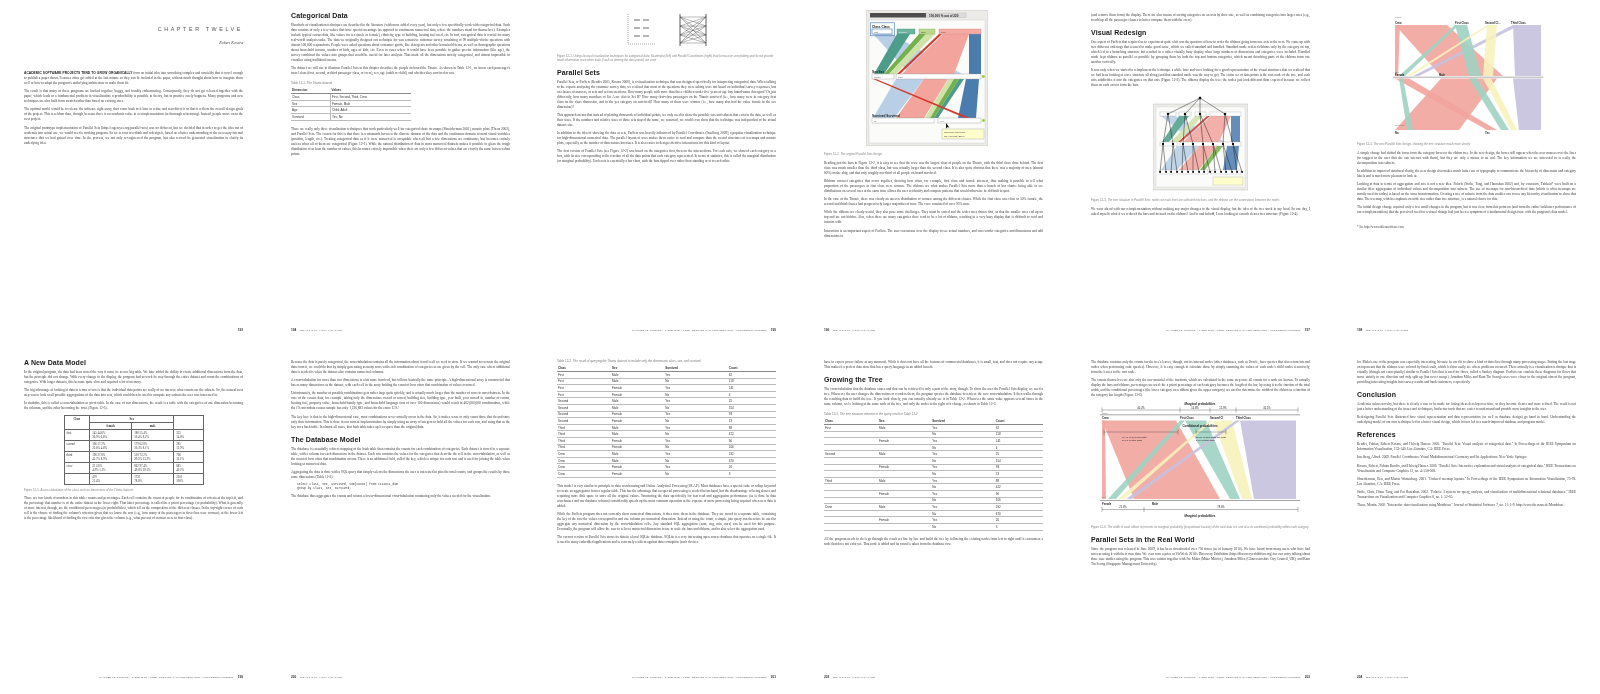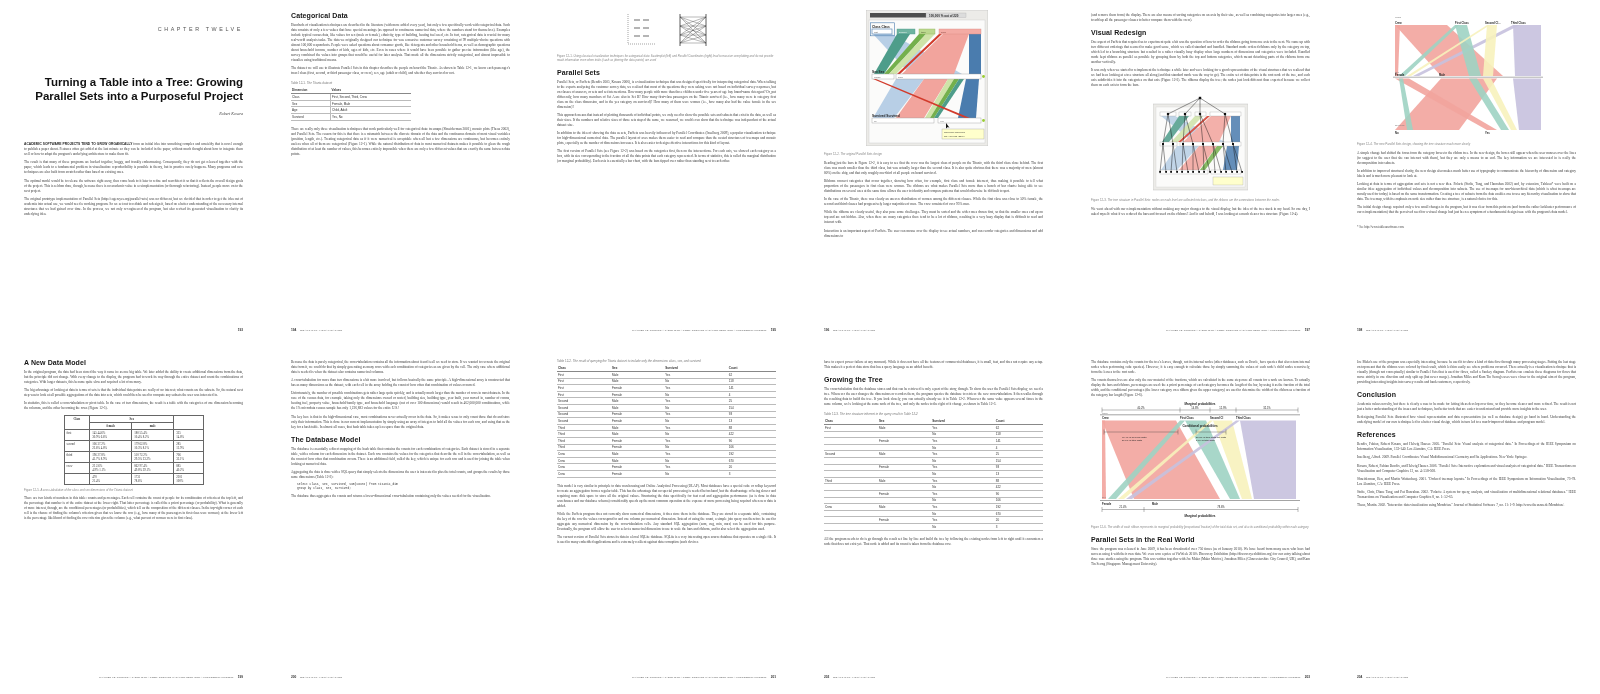--- a/index.html
+++ b/index.html
@@ -45,21 +45,20 @@
   svg text{font-family:"Liberation Sans",sans-serif;}
 </style>
 </head>
 <body>
 
 <div id="sheet">
 
   <div class="page" style="left:0;top:0">
     <div class="inner">
       <div class="kicker">CHAPTER TWELVE</div>
-      <div class="chap-title">Turning a Table into a Tree: Growing Parallel Sets into a Purposeful Project</div>
       <div class="author">Robert Kosara</div>
       <p class="body opener-body"><span class="lead-bold">ACADEMIC SOFTWARE PROJECTS TEND TO GROW ORGANICALLY</span><span> from an initial idea into something complex and unwieldy that is novel enough to publish a paper about. Features often get added at the last minute so they can be included in the paper, without much thought about how to integrate them well or how to adapt the program's underlying architecture to make them fit.</span></p>
       <p class="body">The result is that many of these programs are hacked together, buggy, and frankly embarrassing. Consequently, they do not get released together with the paper, which leads to a fundamental problem in visualization: reproducibility is possible in theory, but in practice rarely happens. Many programs and new techniques are also built from scratch rather than based on existing ones.</p>
       <p class="body">The optimal model would be to release the software right away, then come back to it later to refine and rearchitect it so that it reflects the overall design goals of the project. This is seldom done, though, because there is no academic value in a reimplementation (or thorough refactoring). Instead, people move on to the next project.</p>
       <p class="body">The original prototype implementation of Parallel Sets (http://eagereyes.org/parallel-sets) was no different, but we decided that in order to get the idea out of academia into actual use, we would need a working program. So we set out to rethink and redesign it, based on a better understanding of the necessary internal structures that we had gained over time. In the process, we not only re-engineered the program, but also revised its generated visualization to clarify its underlying idea.</p>
       <div class="footer-right"><span class="pn">193</span></div>
     </div>
   </div>
 
   <div class="page" style="left:267px;top:0">

